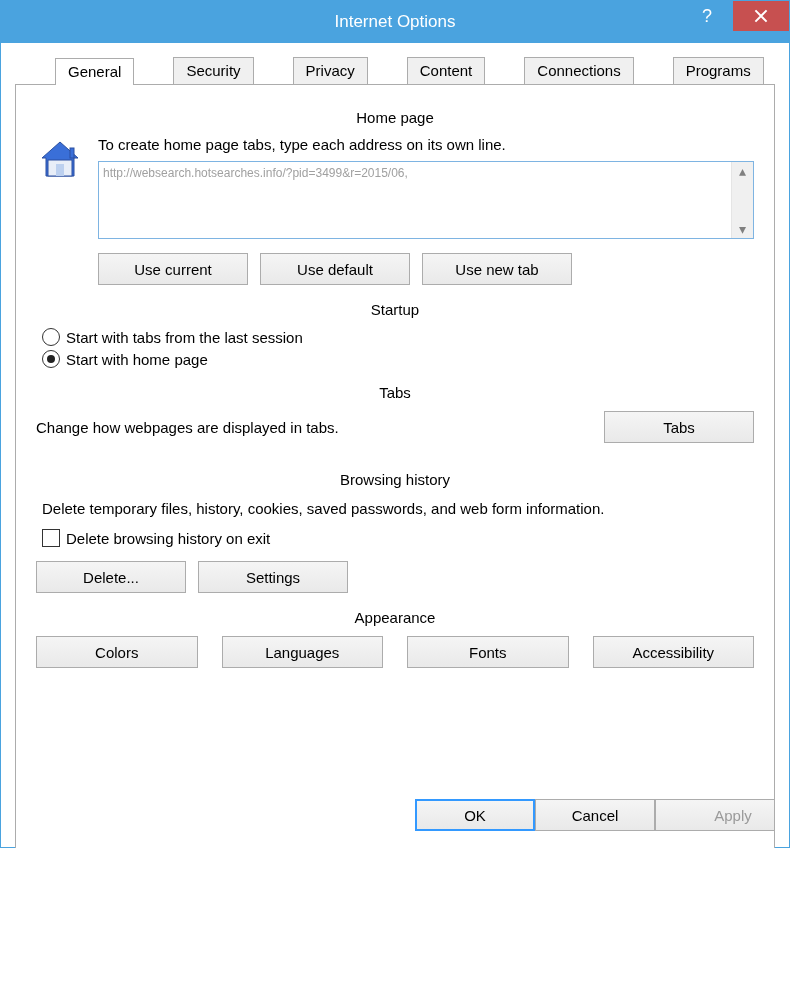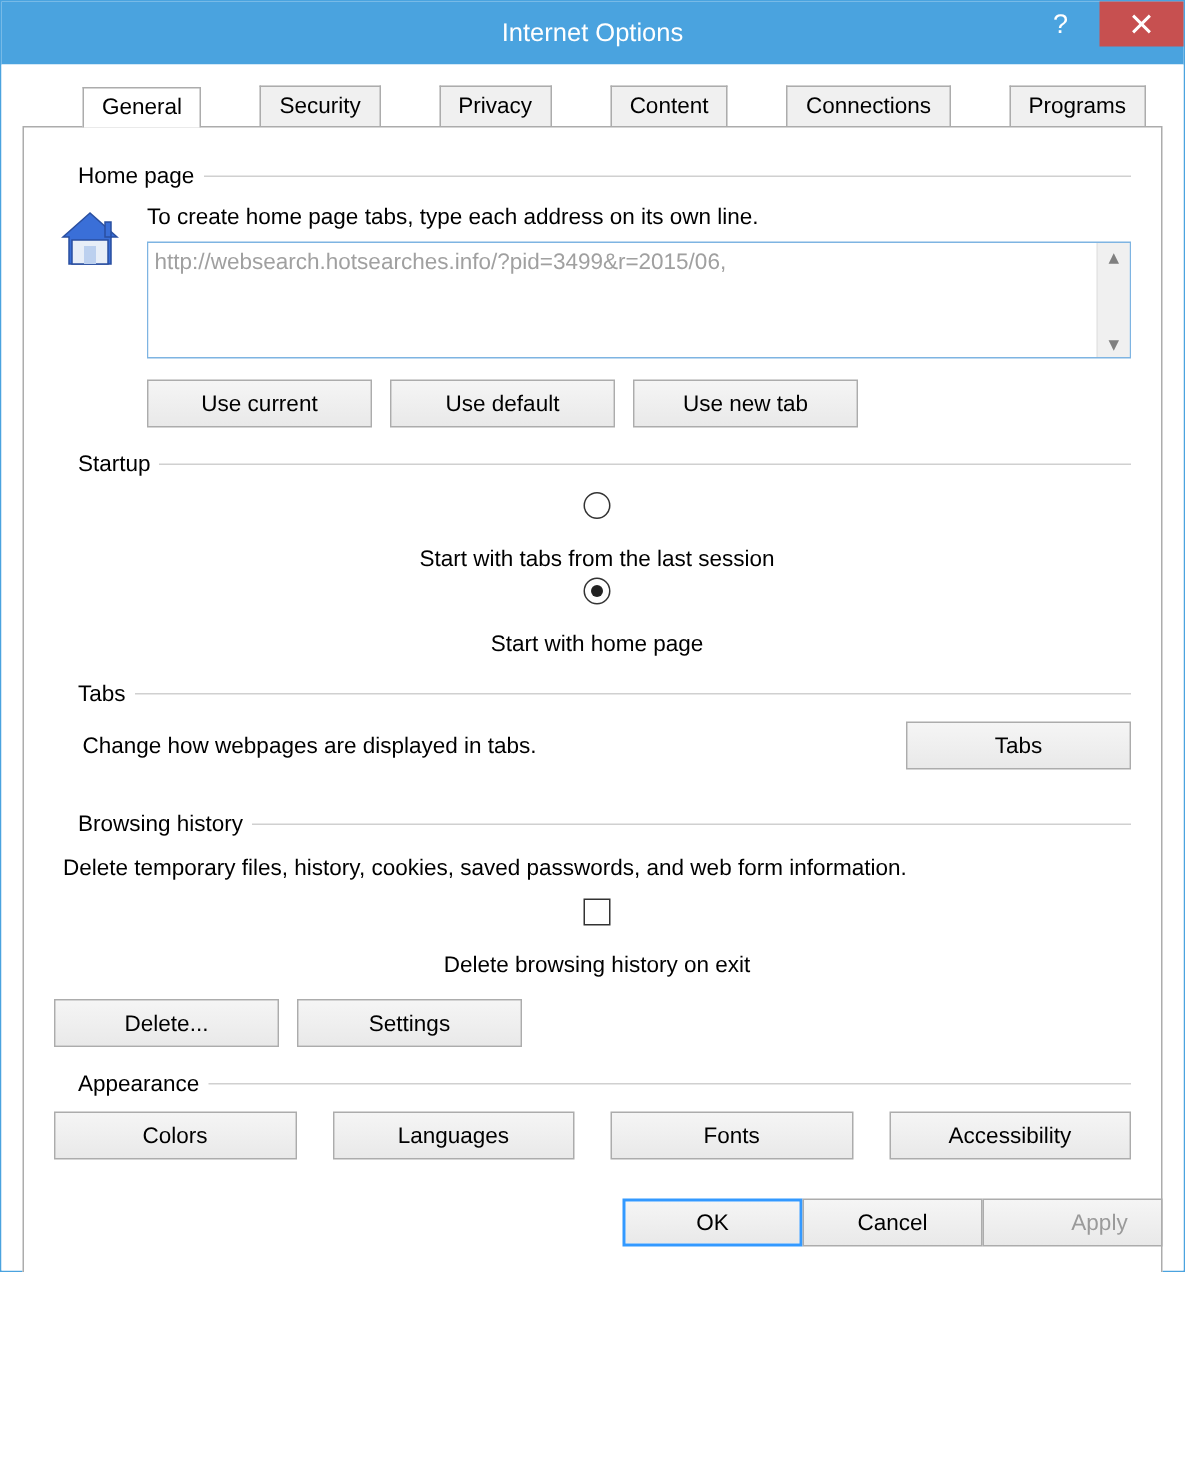--- a/index.html
+++ b/index.html
@@ -88,21 +88,22 @@
     padding: 18px 20px 20px 20px;
     position: relative;
     top: 0;
     height: 820px;
   }
   .group-label {
     font-size: 15px;
     color: #000;
     display: flex;
     align-items: center;
-    margin: 6px 0 10px 16px;
+    margin: 6px 0 10px 0;
+    flex-direction: column;
   }
   .group-label .line {
     flex: 1;
     height: 1px;
     background: #d0d0d0;
     margin-left: 6px;
   }
   .home-row {
     display: flex;
     gap: 14px;
@@ -124,21 +125,21 @@
     height: 78px;
     display: flex;
     background: #fff;
   }
   .home-textarea {
     flex: 1;
     border: none;
     outline: none;
     resize: none;
     font-family: inherit;
-    font-size: 15px;
+    font-size: 12px;
     padding: 4px 4px;
     color: #a0a0a0;
     background: #fff;
   }
   .ha-scroll {
     width: 22px;
     border-left: 1px solid #e5e5e5;
     background: #f0f0f0;
     display: flex;
     flex-direction: column;
@@ -168,24 +169,23 @@
     padding: 0 8px;
     min-width: 140px;
     cursor: default;
   }
   button.win.small { min-width: 150px; }
   button.win.flex { flex: 1; min-width: 0; }
   button.win:disabled { color: #9a9a9a; }
   .radio-row, .chk-row {
     display: flex;
     align-items: center;
-    gap: 18px;
+    gap: 6px;
     margin: 4px 0 4px 6px;
     font-size: 15px;
-    flex-direction: column;
   }
   .radio {
     width: 18px; height: 18px;
     border: 1px solid #333;
     border-radius: 50%;
     display: inline-flex;
     align-items: center;
     justify-content: center;
     background: #fff;
   }
@@ -302,21 +302,21 @@
             <span class="dot"></span>
           </span>
         <span>Start with home page</span>
       </div>
 
       <div class="group-label section-sp">
         <span>Tabs</span>
         <span class="line"></span>
       </div>
       <div class="tabs-section">
-        <span style="margin-left:19px;">Change how webpages are displayed in tabs.</span>
+        <span style="margin-left:0;">Change how webpages are displayed in tabs.</span>
         <button class="win small">Tabs</button>
       </div>
 
       <div class="group-label section-sp" style="margin-top:28px">
         <span>Browsing history</span>
         <span class="line"></span>
       </div>
       <div class="desc">Delete temporary files, history, cookies, saved passwords, and web form information.</div>
       <div class="chk-row">
         <span class="chk"></span>

